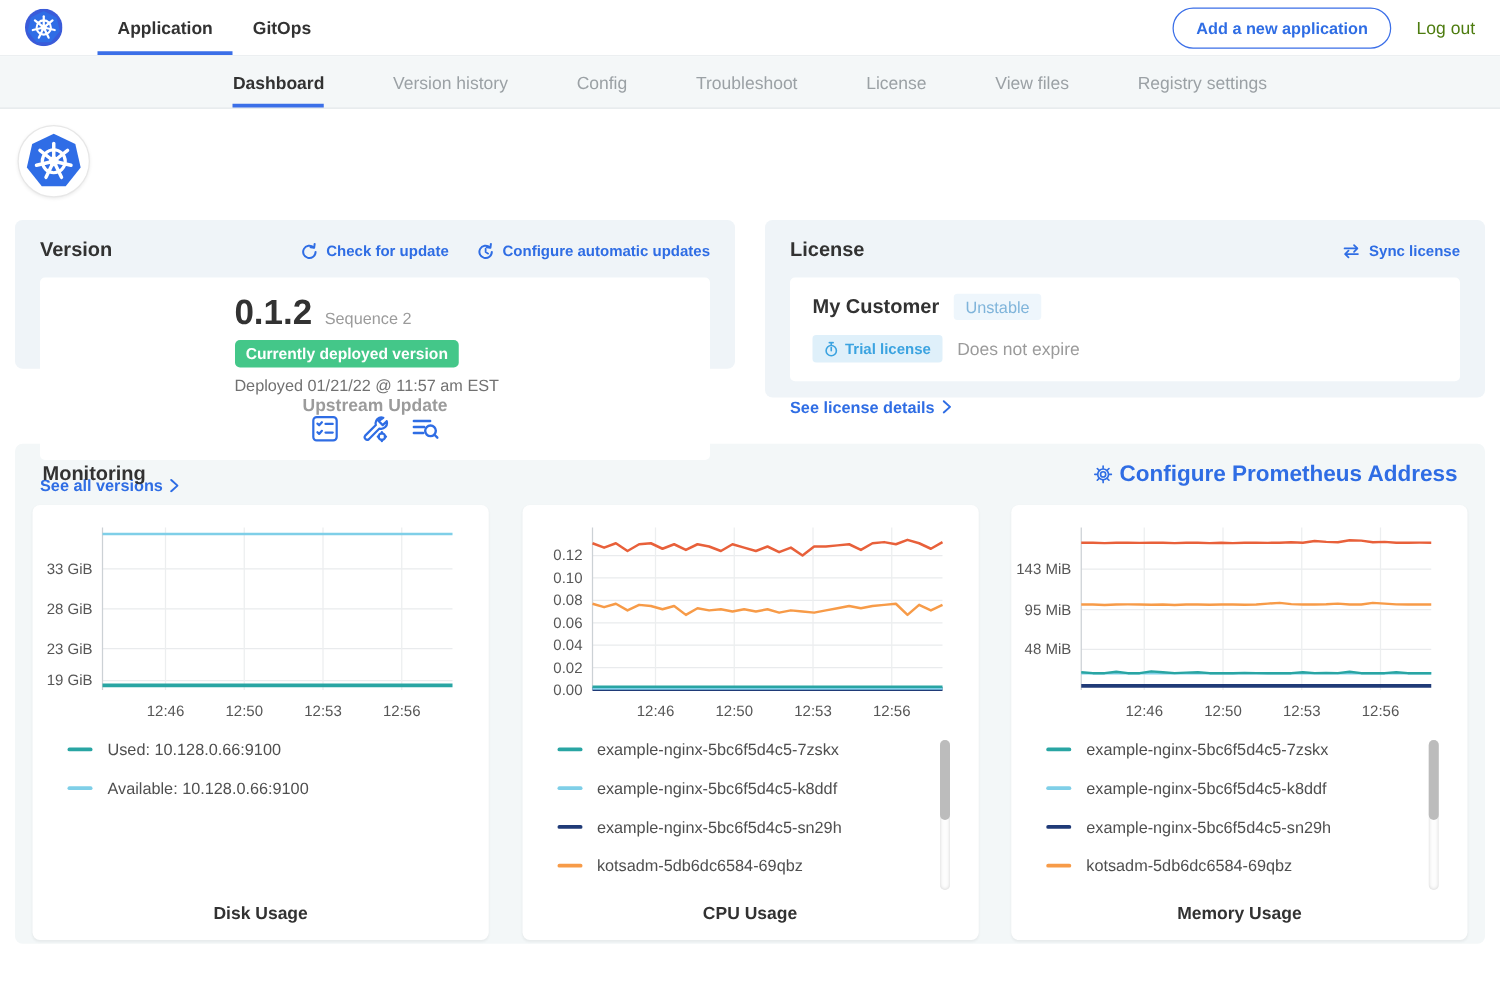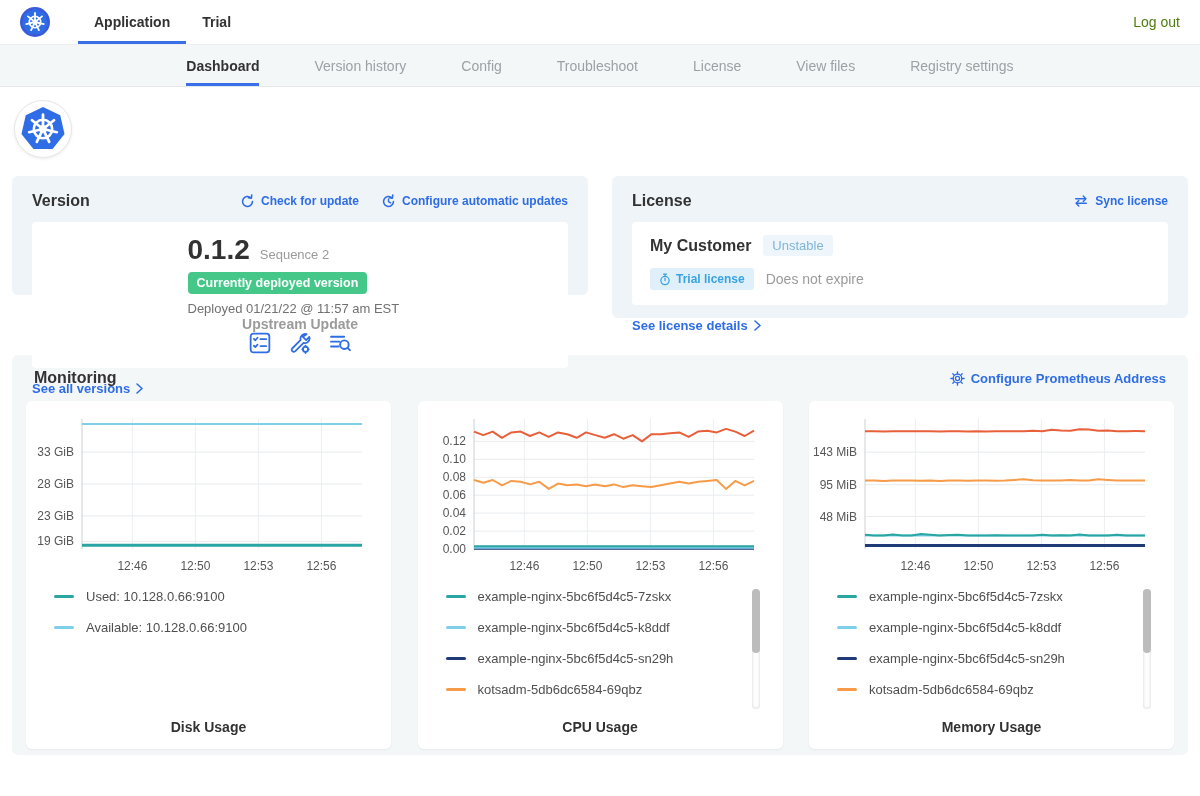--- a/index.html
+++ b/index.html
@@ -69,21 +69,21 @@
   .lic-row2 { display:flex; align-items:center; gap:12px; margin-top:12px; }
   .trial-badge { background:#dff0fa; color:#3ba3e0; font-size:12px; font-weight:bold;
     padding:4px 9px; border-radius:3px; display:inline-flex; align-items:center; gap:5px; }
   .expiry { font-size:14px; color:#9b9b9b; }
 
   
   .monitoring { margin:37px 12px 0; background:#f3f7f8; border-radius:6px;
     padding:14px 14px 16px; height:400px; }
   .mon-head { display:flex; align-items:center; margin-bottom:14px; padding:0 8px; }
   .mon-title { font-size:16px; font-weight:bold; }
-  .mon-link { margin-left:auto; font-size:13px; }
+  .mon-link { margin-left:auto; font-size:18px; }
   .charts-row { display:flex; justify-content:space-between; }
   .chart-card { width:365px; height:348px; background:#fff; border-radius:6px;
     box-shadow:0 1px 2px rgba(0,0,0,.05); padding:10px 0 14px;
     display:flex; flex-direction:column; }
   .chart-box { height:172px; }
   svg text { font-family:"Liberation Sans", sans-serif; }
   .legend-wrap { position:relative; margin-top:6px; flex:1; }
   .legend { list-style:none; padding-left:28px; }
   .legend li { display:flex; align-items:center; gap:12px; font-size:13px;
     color:#4f4f4f; margin-bottom:16px; }
@@ -110,24 +110,25 @@
       <line x1="50" y1="50" x2="26.5" y2="31.3"></line>
       <circle cx="50" cy="50" r="19" fill="none" stroke-width="5.5"></circle>
     </g>
     <circle cx="50" cy="50" r="8" fill="#fff"></circle>
   </svg>
   <div class="nav-tabs">
     <div class="nav-tab active">
       <span>Application</span>
     </div>
     <div class="nav-tab">
-      <span>Trial</span>
+      <span>GitOps</span>
     </div>
   </div>
   <div class="nav-right">
+    <button class="add-app-btn">Add a new application</button>
     <span class="logout">Log out</span>
   </div>
 </div>
 
 <div class="subnav">
   <div class="subnav-item active">
       <span>Dashboard</span>
     </div>
   <div class="subnav-item">
       <span>Version history</span>

